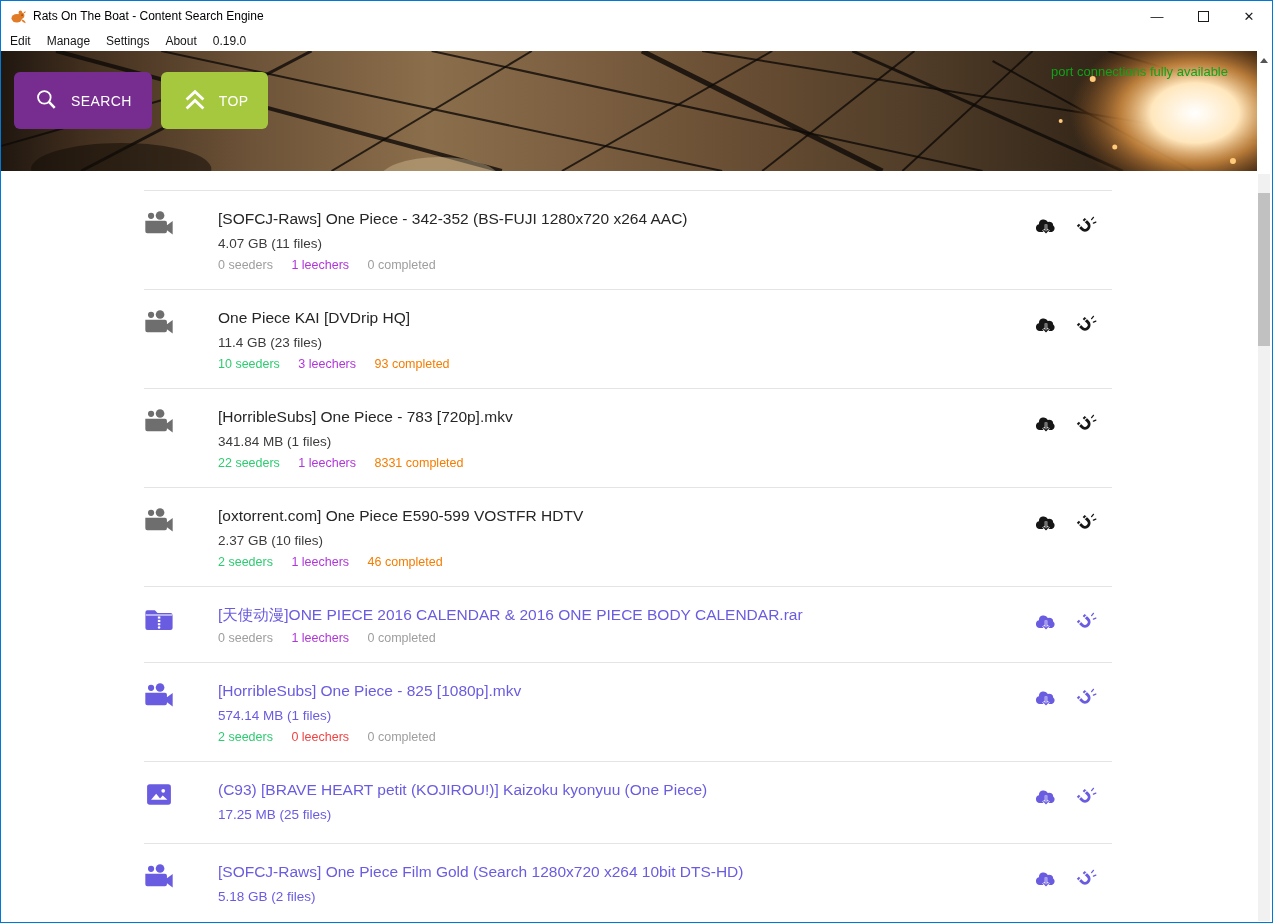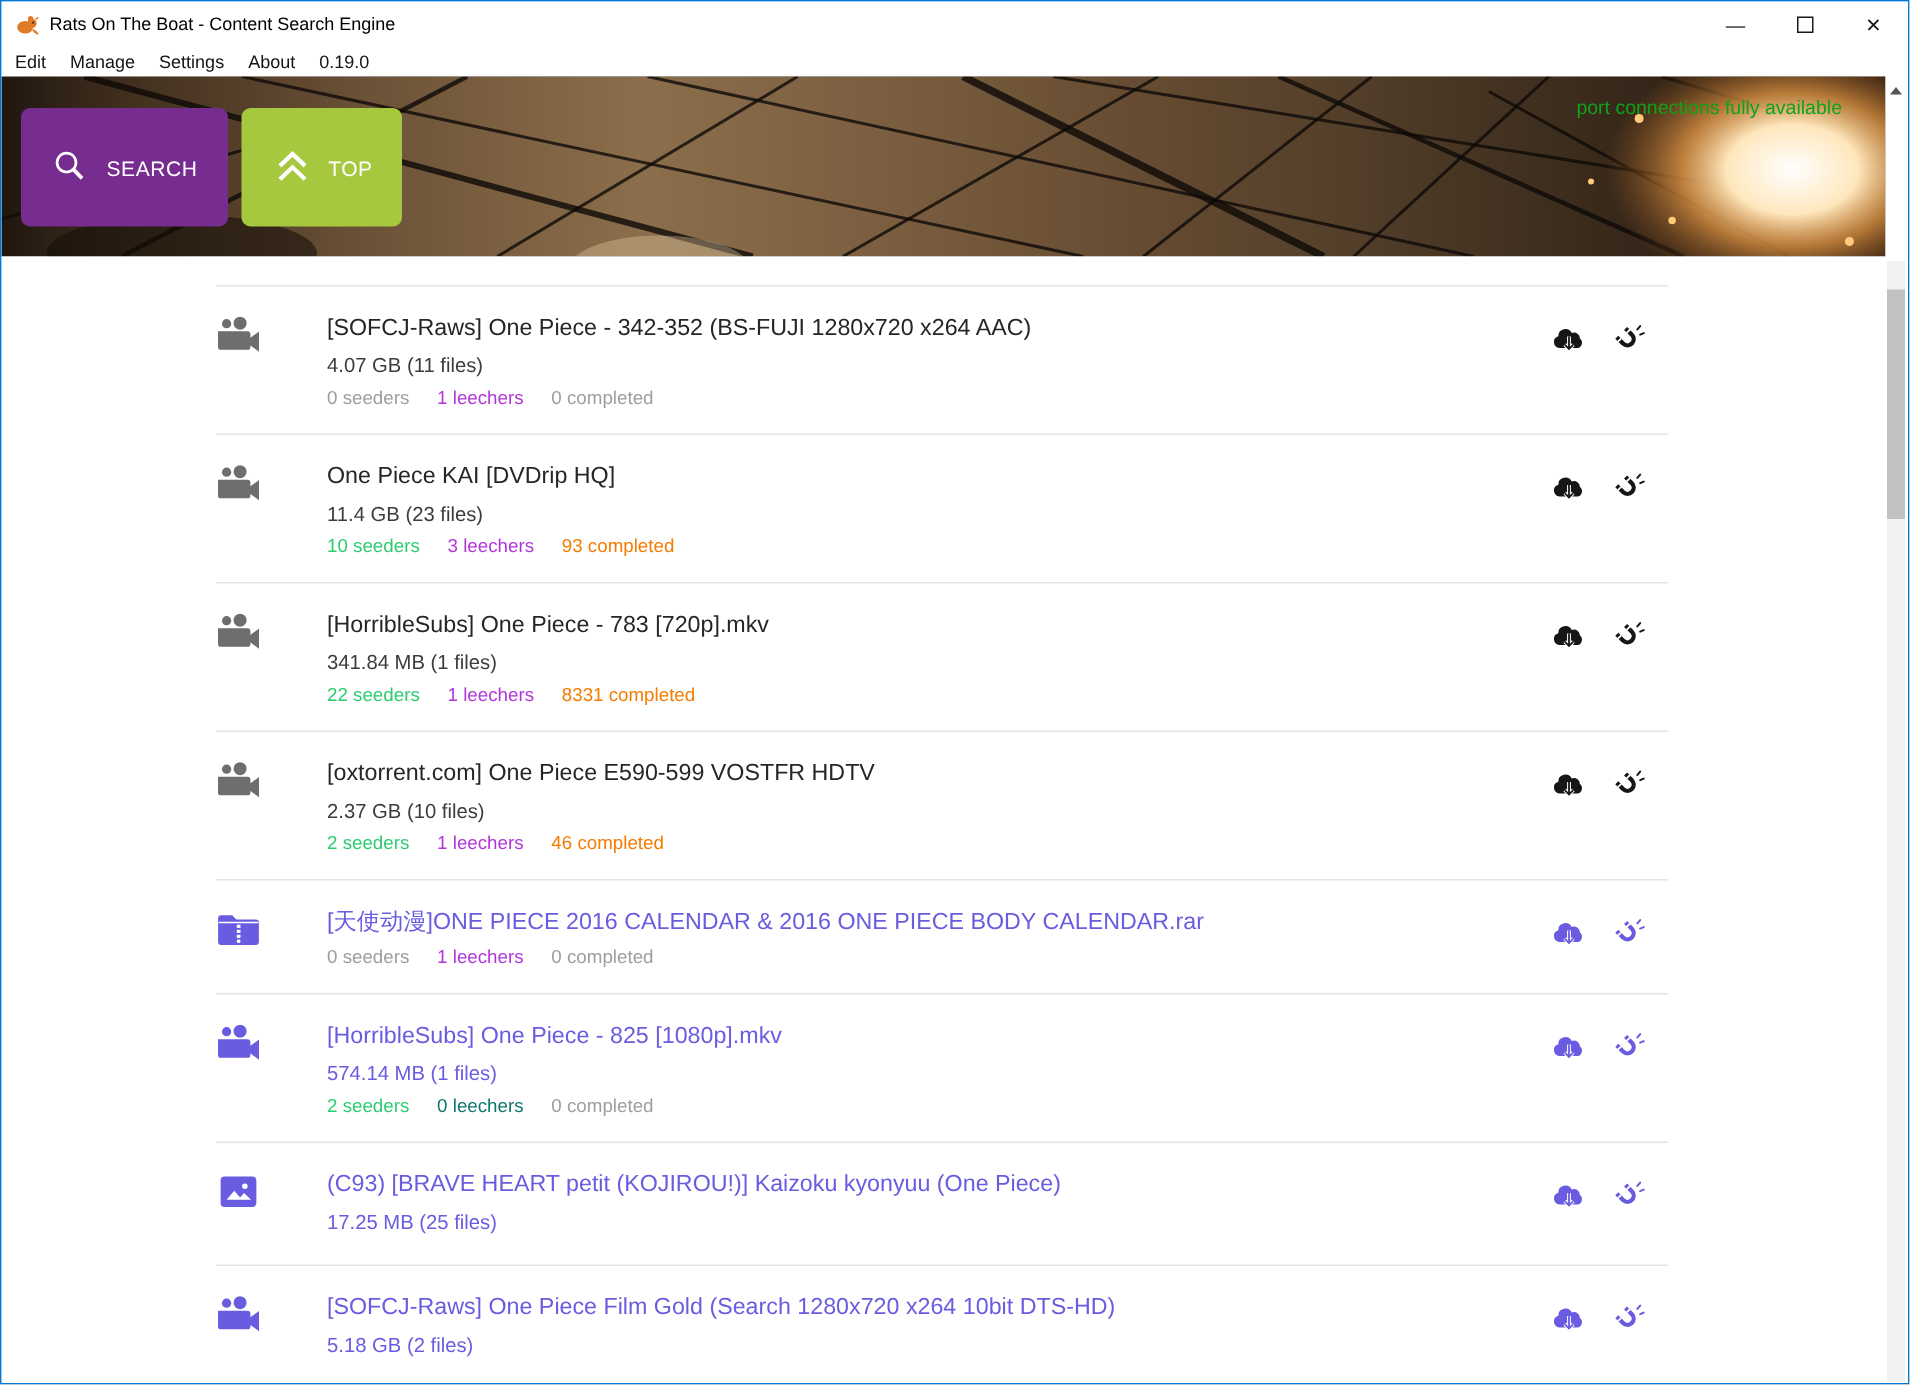--- a/index.html
+++ b/index.html
@@ -18,21 +18,21 @@
   .win-btn .maxbox{width:9px;height:9px;border:1px solid #1a1a1a;display:inline-block;}
   
   .menubar{height:20px;display:flex;align-items:center;background:#fff;font-size:12px;color:#141414;}
   .menu-item{padding:0 8px;line-height:20px;}
   .menu-item:first-child{padding-left:9px;}
   
   .banner{height:120px;margin-right:15px;position:relative;overflow:hidden;background:#4a3827;}
   .banner svg.bg{position:absolute;inset:0;width:100%;height:100%;}
   .hbtn-row{position:absolute;left:13px;top:21px;display:flex;gap:9px;}
   .hbtn{height:57px;border-radius:6px;display:flex;align-items:center;justify-content:flex-end;
-    gap:10px;color:#fff;font-size:14px;letter-spacing:.4px;padding:11px 20px;cursor:pointer;}
+    gap:10px;color:#fff;font-size:14px;letter-spacing:.4px;padding:0 20px;cursor:pointer;}
   .status{position:absolute;right:29px;top:13px;text-align:right;font-size:13px;line-height:16px;}
   .status .l1{color:var(--status1,#00d408);}
   .status .l2{color:var(--status2,#0fa318);}
   
   .list-wrap{position:absolute;top:170px;left:0;right:15px;bottom:1px;overflow:hidden;background:#fff;}
   .list{margin-left:143px;width:968px;padding-top:19px;}
   .row{display:flex;border-top:1px solid #e4e4e4;padding:17px 0 15px 0;}
   .cell-icon{width:74px;padding-top:3px;color:#6e6e6e;}
   .cell-main{flex:1;min-width:0;}
   .row-title{font-size:15.5px;line-height:21px;color:#262626;margin-bottom:5px;cursor:pointer;}
@@ -402,21 +402,21 @@
     <div class="cell-icon"><svg viewBox="0 0 34 28" width="30" height="25" fill="currentColor">
               <circle cx="8" cy="5.3" r="3.5"></circle>
               <circle cx="18.2" cy="4.9" r="4.9"></circle>
               <path d="M1.5 11h22.3a2.2 2.2 0 0 1 2.2 2.2v2.7l6.5-4.7v15.2l-6.5-4.7v1.1a2.2 2.2 0 0 1-2.2 2.2H3.7a2.2 2.2 0 0 1-2.2-2.2z"></path>
             </svg></div>
     <div class="cell-main">
       <div class="row-title">[HorribleSubs] One Piece - 825 [1080p].mkv</div>
       <div class="row-size">574.14 MB (1 files)</div>
       <div class="row-stats">
         <span class="stat" style="color: rgb(46, 204, 113);">2 seeders</span>
-        <span class="stat" style="color: #0f766e;">0 leechers</span>
+        <span class="stat" style="color: #ef4444;">0 leechers</span>
         <span class="stat" style="color: rgb(158, 158, 158);">0 completed</span>
       </div>
     </div>
     <div class="cell-actions">
       <span class="action">
         <svg viewBox="0 0 30 26" width="24" height="22">
           <path d="M7.1 20.5a5 5 0 0 1-1-9.8 5.9 5.9 0 0 1 11.2-2.6 4.7 4.7 0 0 1 6.7 4.2 4.7 4.7 0 0 1-1.5 8.2z" fill="currentColor"></path>
           <g fill="none" stroke="#fff" stroke-width="3.2">
                   <path d="M15 11v10"></path>
                   <path d="M11.5 17.6l3.5 3.7 3.5-3.7"></path>

